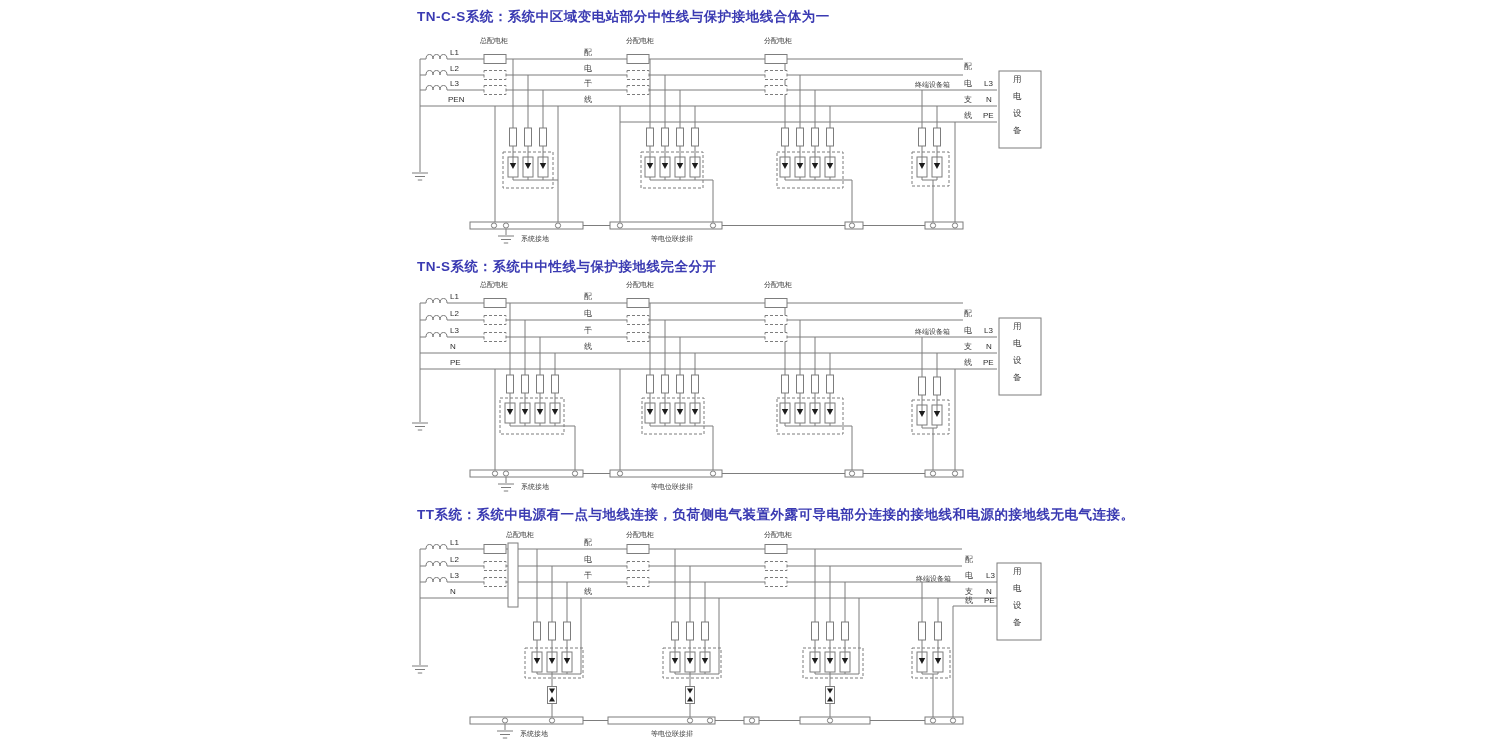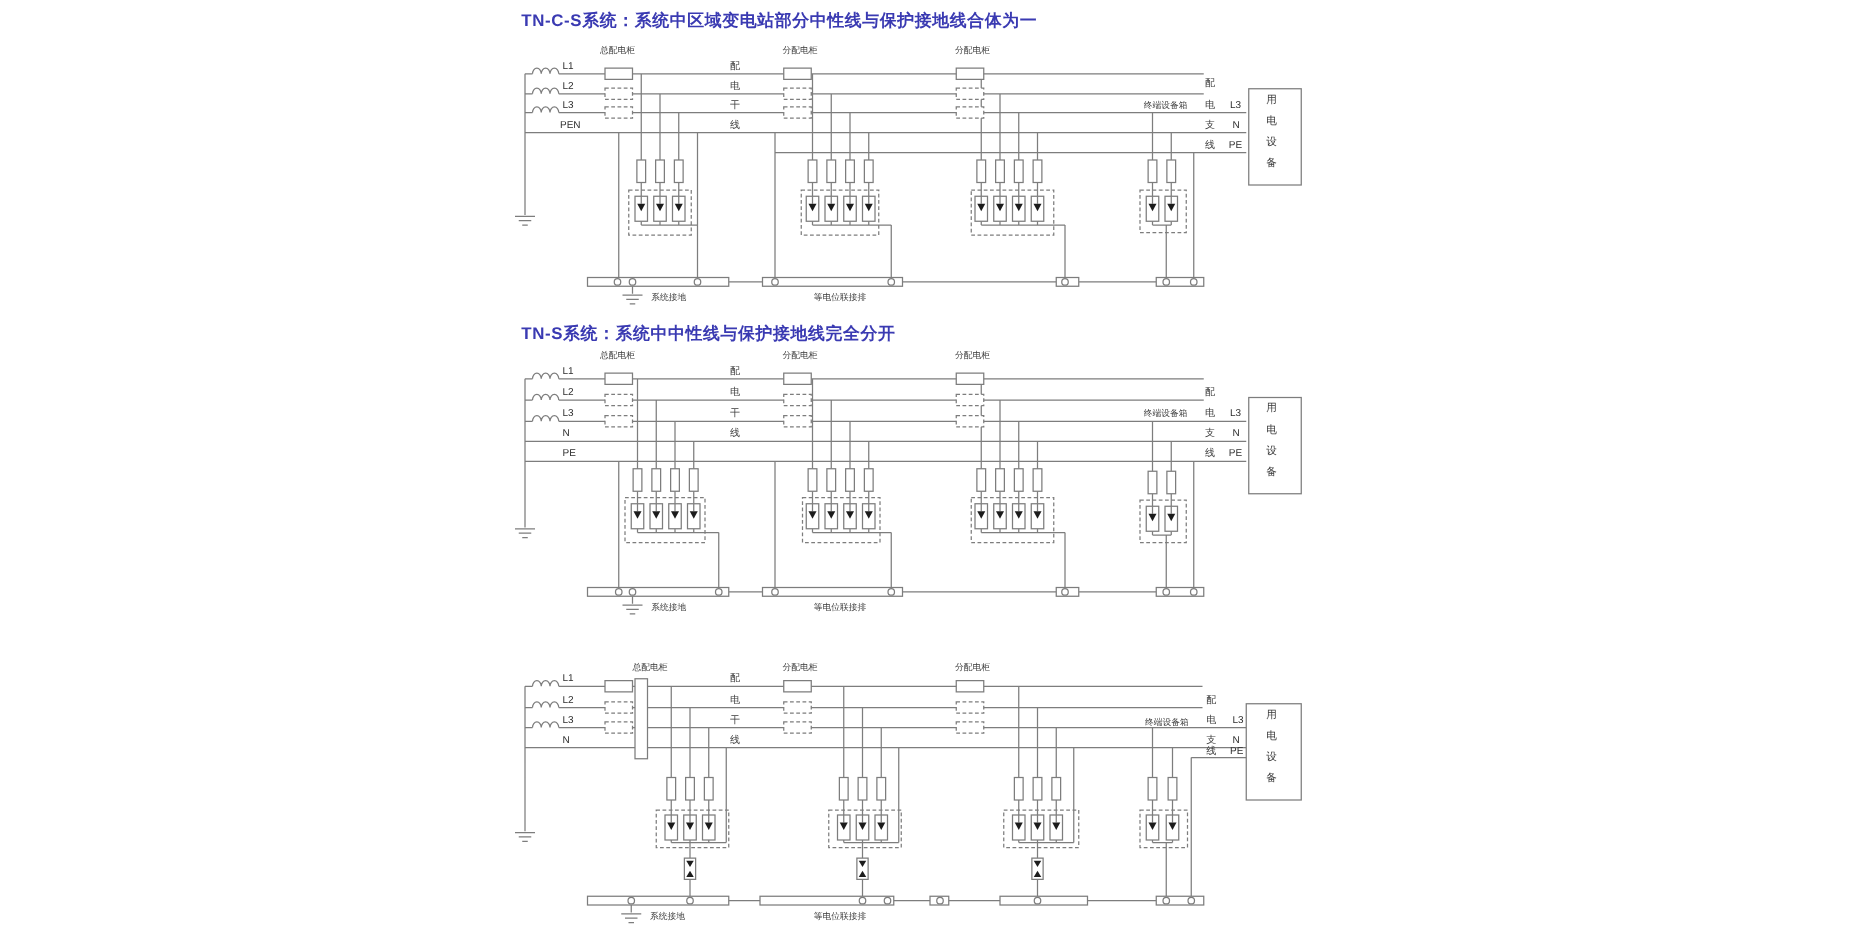--- a/index.html
+++ b/index.html
@@ -315,20 +315,21 @@
 <div class="lbl cond" style="left:984px;top:327px">L3</div>
 <div class="lbl cond" style="left:986px;top:343px">N</div>
 <div class="lbl cond" style="left:983px;top:359px">PE</div>
 <div class="lbl ldc" style="left:1013px;top:322px">用</div>
 <div class="lbl ldc" style="left:1013px;top:339px">电</div>
 <div class="lbl ldc" style="left:1013px;top:356px">设</div>
 <div class="lbl ldc" style="left:1013px;top:373px">备</div>
 <div class="lbl" style="left:521px;top:483px">系统接地</div>
 <div class="lbl" style="left:651px;top:483px">等电位联接排</div>
 
+<div class="title" style="left:417px;top:508px">TT系统：系统中电源有一点与地线连接，负荷侧电气装置外露可导电部分连接的接地线和电源的接地线无电气连接。</div>
 <div class="lbl" style="left:506px;top:531px">总配电柜</div>
 <div class="lbl" style="left:626px;top:531px">分配电柜</div>
 <div class="lbl" style="left:764px;top:531px">分配电柜</div>
 <div class="lbl cond" style="left:450px;top:539px">L1</div>
 <div class="lbl cond" style="left:450px;top:556px">L2</div>
 <div class="lbl cond" style="left:450px;top:572px">L3</div>
 <div class="lbl cond" style="left:450px;top:588px">N</div>
 <div class="lbl vch" style="left:584px;top:539px">配</div>
 <div class="lbl vch" style="left:584px;top:556px">电</div>
 <div class="lbl vch" style="left:584px;top:572px">干</div>

